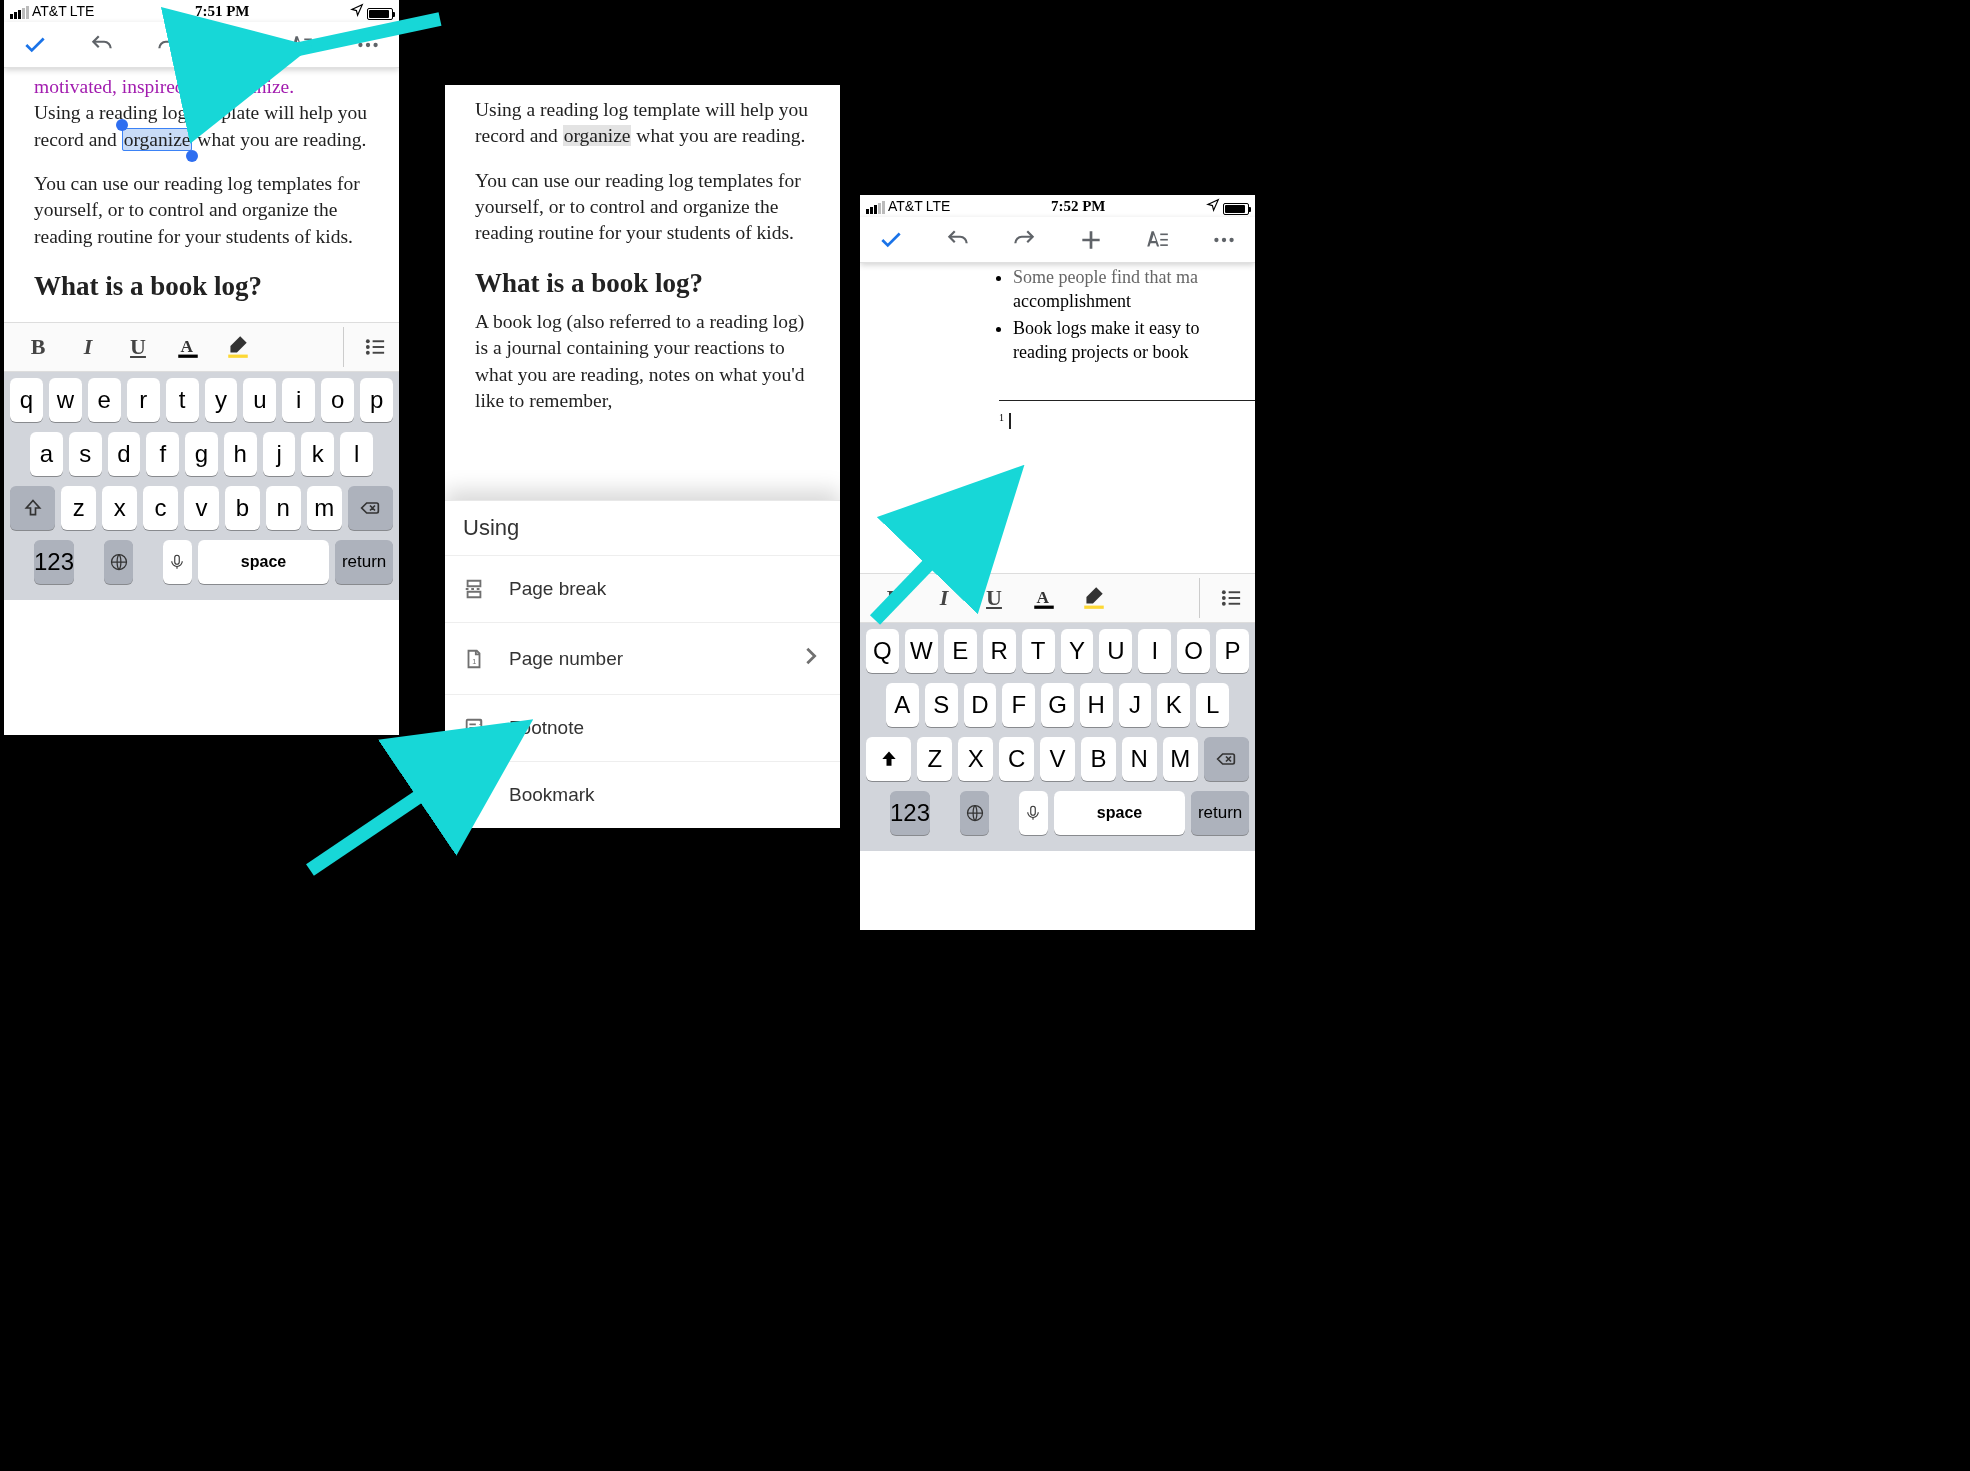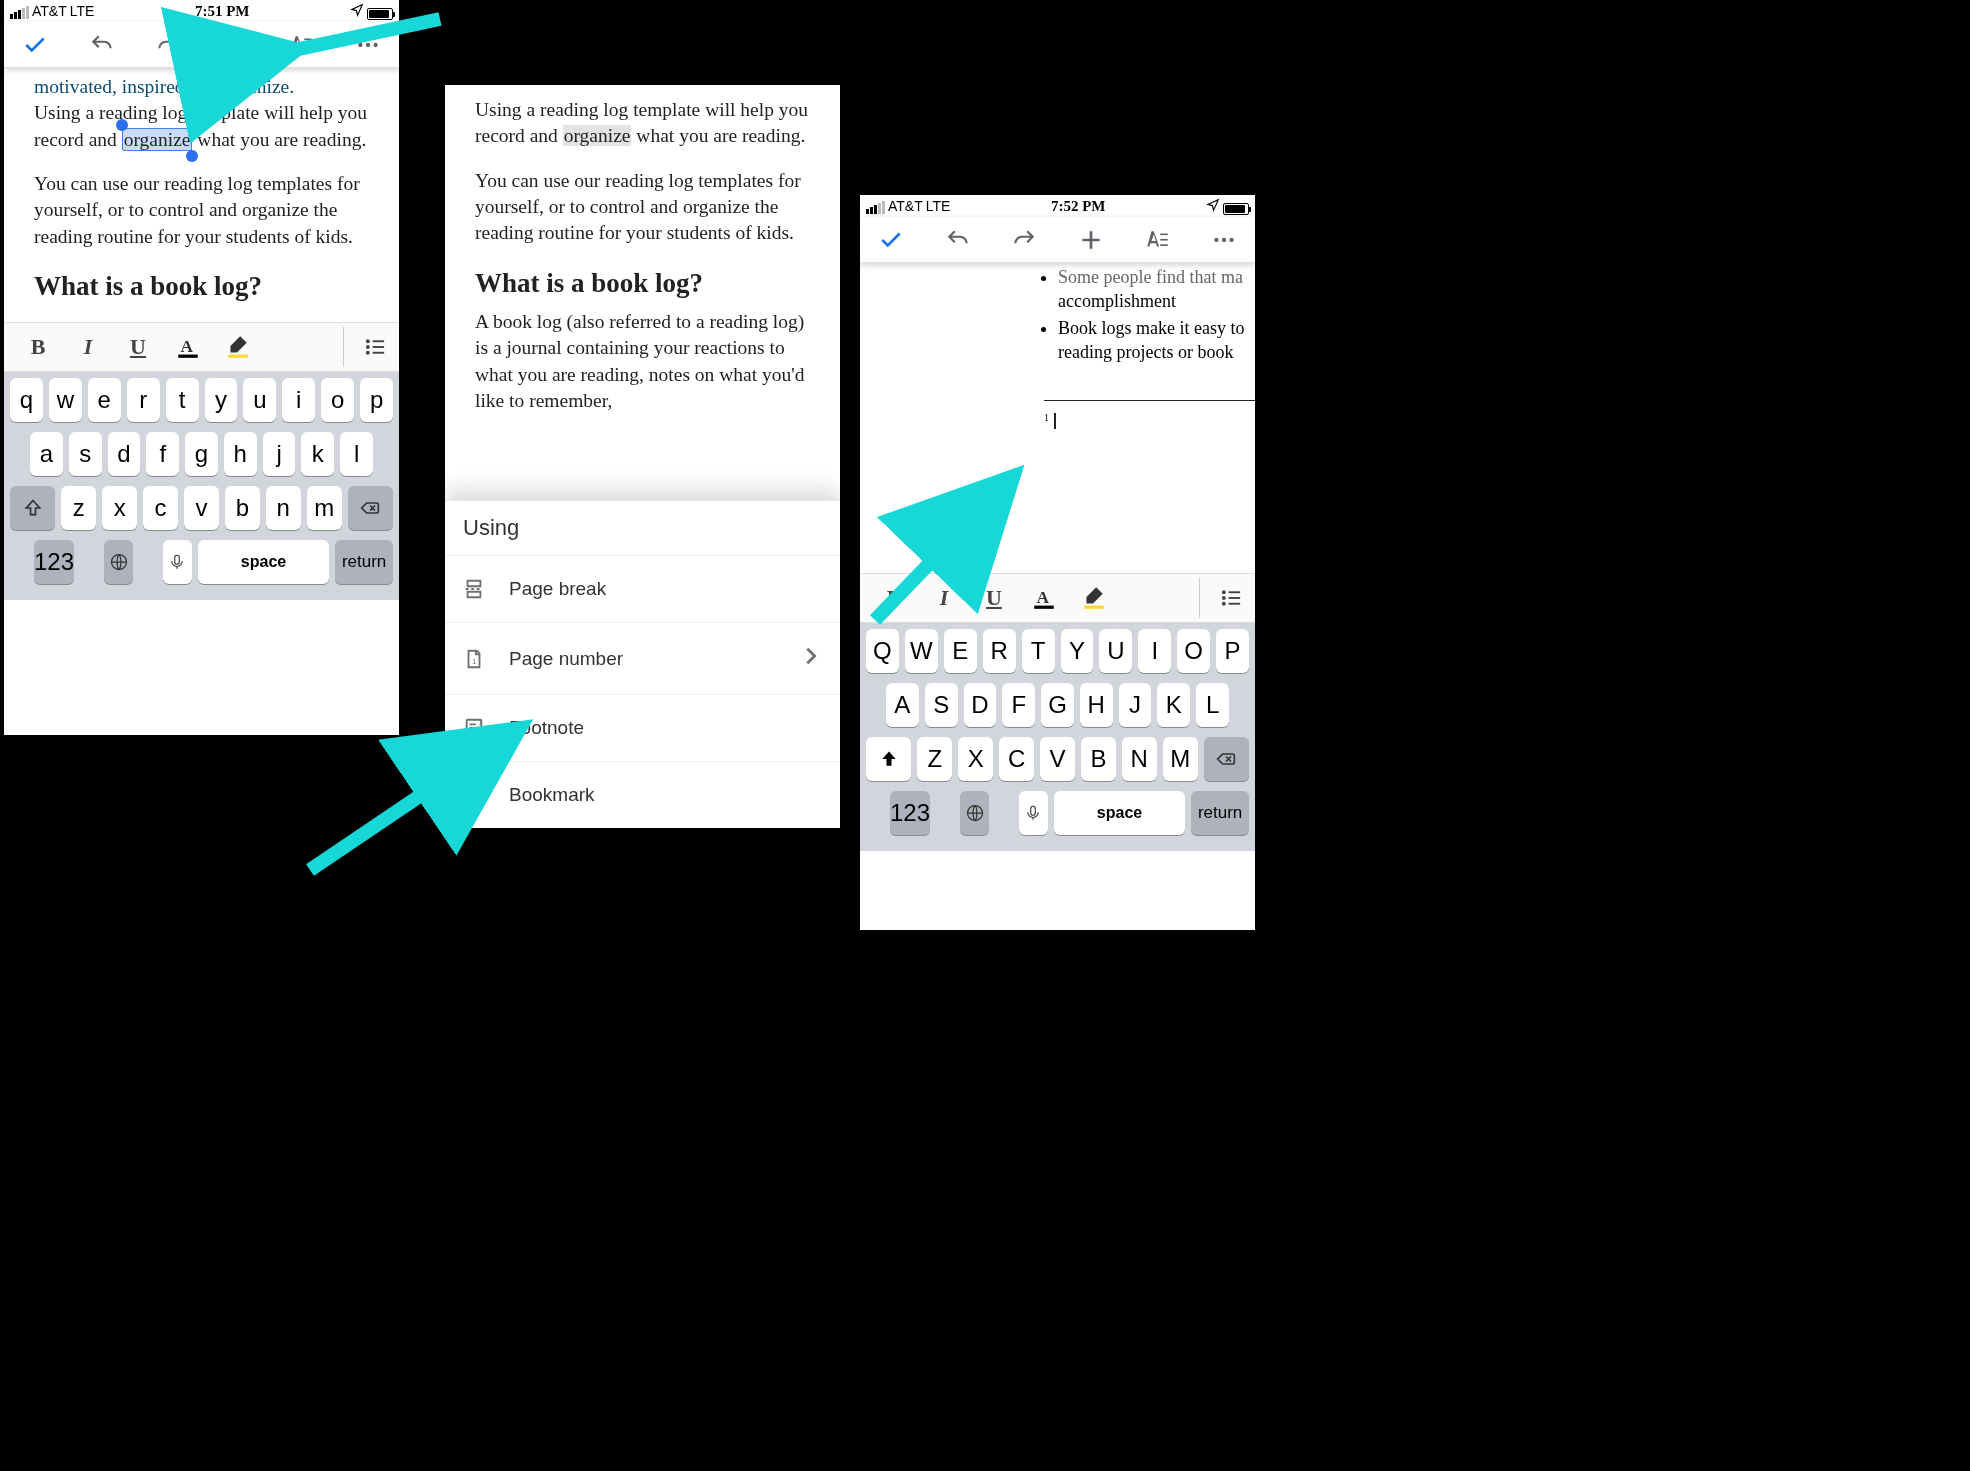--- a/index.html
+++ b/index.html
@@ -49,21 +49,21 @@
   .tb-btn { width: 34px; height: 34px; display:flex;align-items:center;justify-content:center; color:#5f6368; }
   .tb-btn.check { color:#1a73e8; }
   .tb-btn svg { width: 26px; height: 26px; }
 
   
   .doc {
     padding: 6px 30px 10px 30px;
     font-family: Georgia, "Times New Roman", serif;
     color:#222; font-size: 19.5px; line-height: 1.35;
   }
-  .doc .cutoff { color:#0c4a6e; }
+  .doc .cutoff { color:#a21caf; }
   .doc p { margin-bottom: 18px; }
   .doc h2 { font-family: Georgia, serif; font-weight:700; font-size: 27px; margin: 10px 0 8px; }
   .sel {
     background: #c9dcf7; border-radius:2px; position:relative; padding:0 1px;
     border: 1.5px solid #3b82f6;
   }
   .sel::before, .sel::after {
     content:""; position:absolute; width:12px;height:12px;background:#2e6ef0;border-radius:50%;
   }
   .sel::before { left:-7px; top:-10px; }
@@ -106,21 +106,21 @@
     display:flex; align-items:center; gap:24px;
     padding: 22px 18px; border-top:1px solid #eee;
     font-size:19px; color:#333; font-family:-apple-system,Helvetica,Arial;
   }
   .ins-item svg{width:22px;height:22px;color:#707070}
   .ins-chev { margin-left:auto; color:#aaa; }
 
   
   .doc3 {
     padding: 2px 12px 0 43px; font-family: Georgia, serif; font-size: 18px; line-height:1.35;
-    height: 310px; overflow:hidden; position:relative;margin-left:45px;
+    height: 310px; overflow:hidden; position:relative;
   }
   .doc3 ul { list-style: disc; padding-left: 110px; }
   .doc3 li { margin-bottom: 2px; white-space:nowrap; }
   .doc3 .cut { color:#666; }
   .hr { border-top:1.5px solid #222; margin: 36px 0 10px 96px; width: 260px;}
   .fn { margin-left: 96px; font-size:14px; }
   .fn sup { font-size:10px; vertical-align: top; margin-right:3px;}
   .cursor { display:inline-block; width:1.5px; height:16px; background:#222; vertical-align:middle; margin-left:2px;}
 
   

